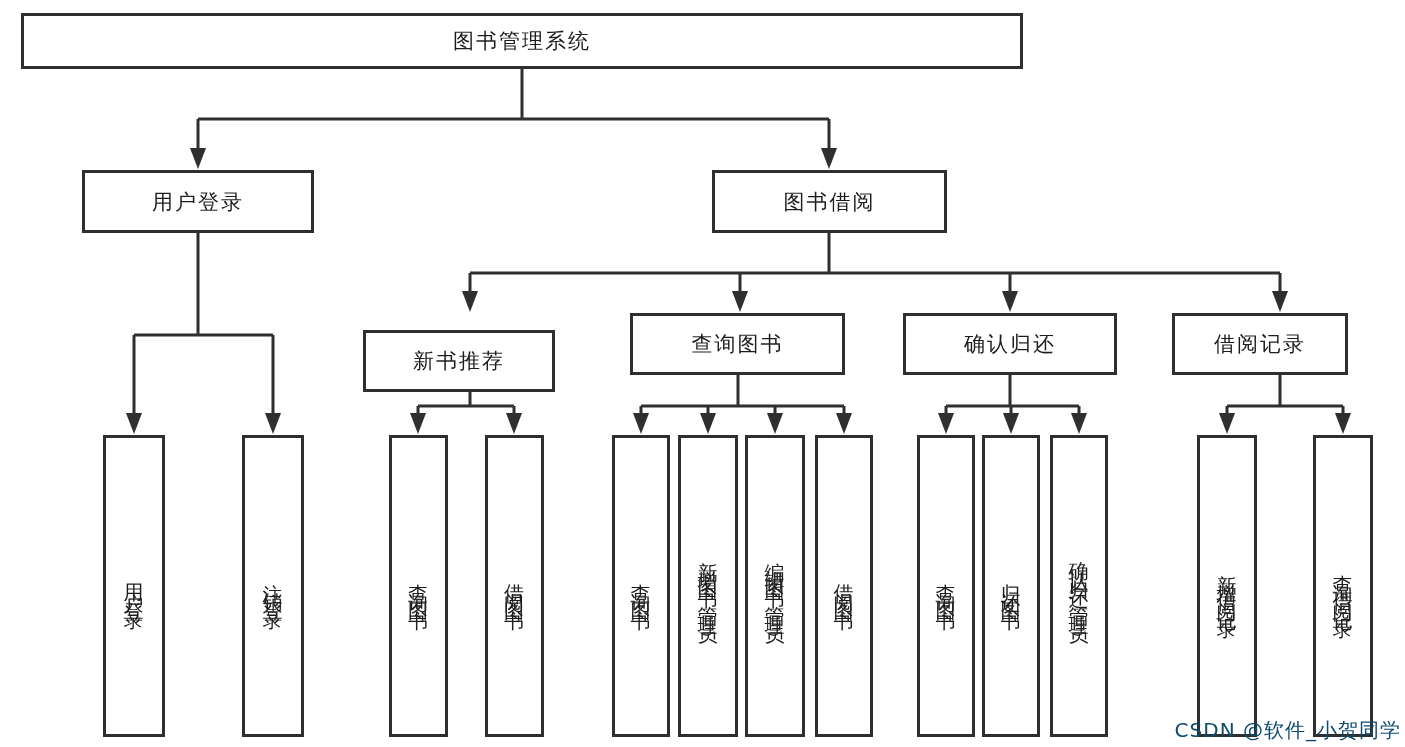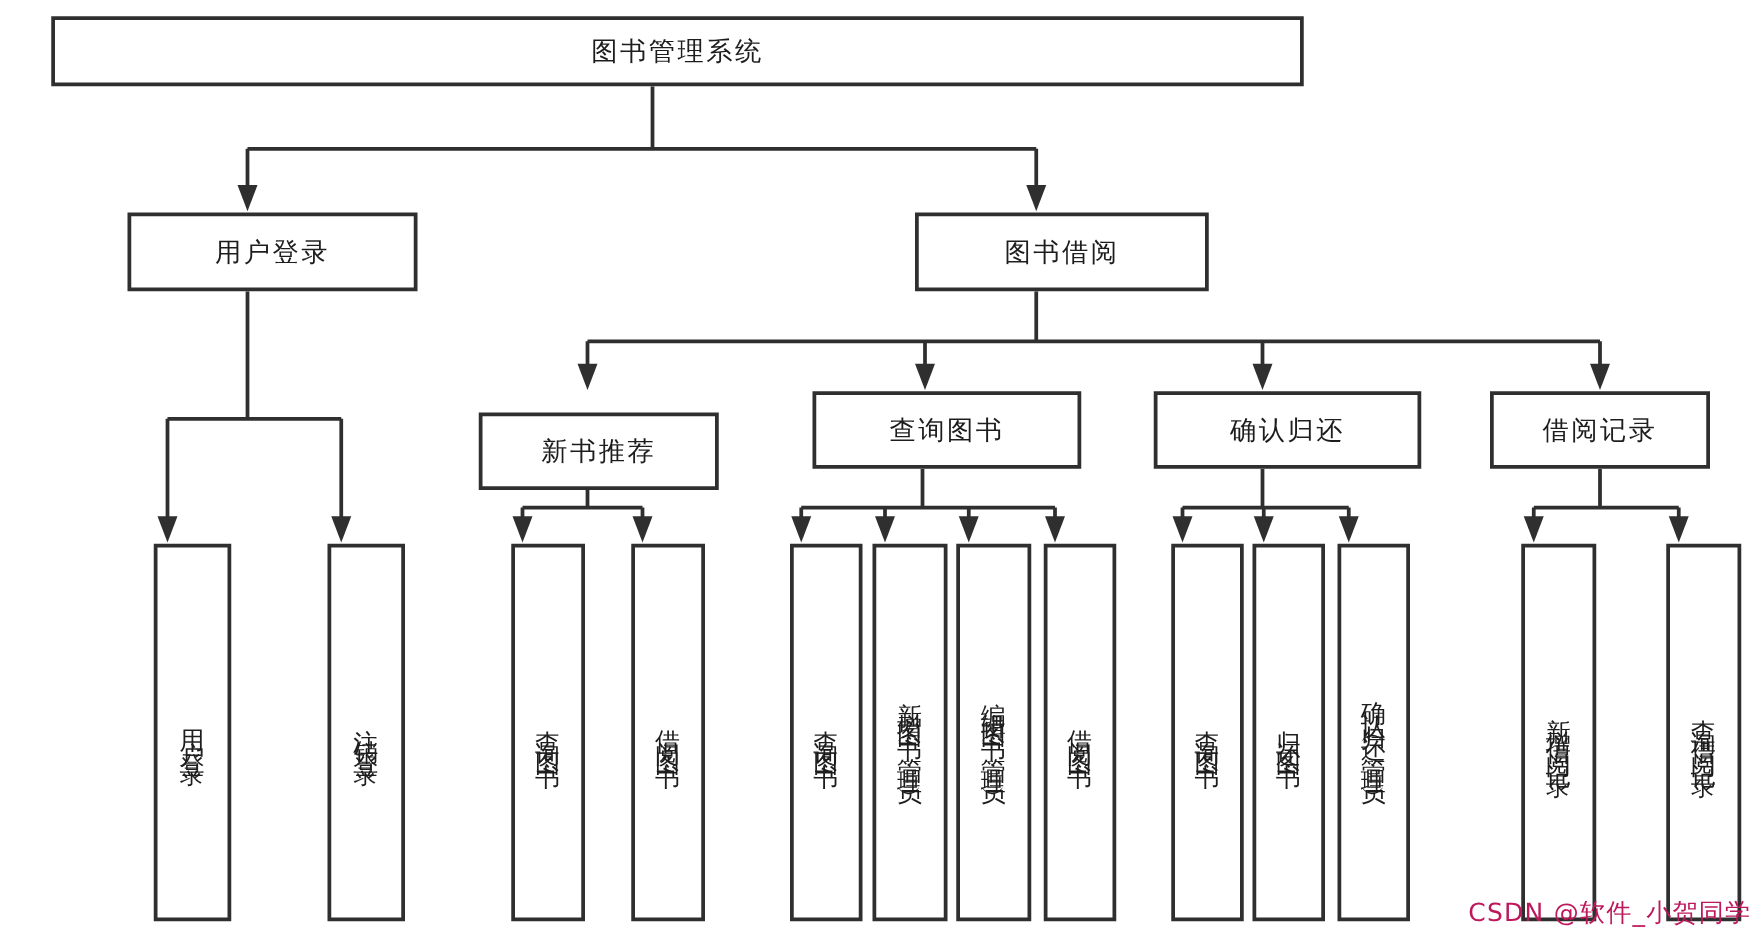--- a/index.html
+++ b/index.html
@@ -4,31 +4,31 @@
 <style>
   html,body{margin:0;padding:0;background:#fff;}
   .canvas{
     position:relative;width:1405px;height:747px;background:#fff;overflow:hidden;
     font-family:"DejaVu Sans","Liberation Sans",sans-serif;color:#1d1d1d;
   }
   .wires{position:absolute;left:0;top:0;z-index:0;}
   .node{
     position:absolute;box-sizing:border-box;background:#fff;
     border:3px solid #2f2f2f;z-index:1;display:flex;
-    align-items:center;justify-content:center;margin-left:20px;
+    align-items:center;justify-content:center;
   }
   .node-h{font-size:21px;letter-spacing:2px;white-space:nowrap;}
   .node-v{font-size:20px;}
   .node-v .vtxt{
     writing-mode:vertical-rl;text-orientation:mixed;
     letter-spacing:9px;line-height:1;white-space:nowrap;
   }
   .watermark{
     position:absolute;right:4px;bottom:3px;z-index:2;
-    font-size:20px;color:#be185d;letter-spacing:1px;white-space:nowrap;
+    font-size:20px;color:#0c4a6e;letter-spacing:1px;white-space:nowrap;
   }
 </style>
 </head>
 <body>
 
 <div class="canvas">
 
   <svg class="wires" width="1405" height="747" viewBox="0 0 1405 747">
     <g stroke="#2f2f2f" stroke-width="3" fill="none">
       <path d="M522 69 V119 M198 119 H829 M198 119 V152 M829 119 V152"></path>

